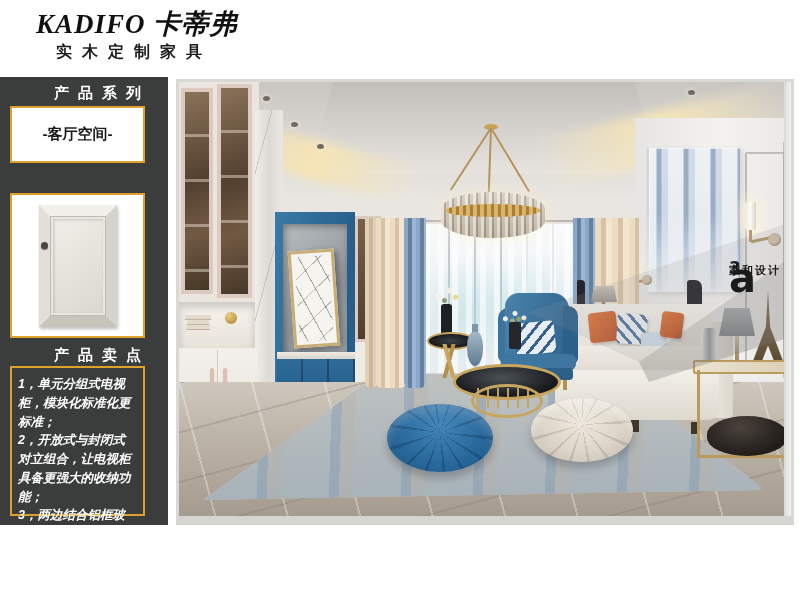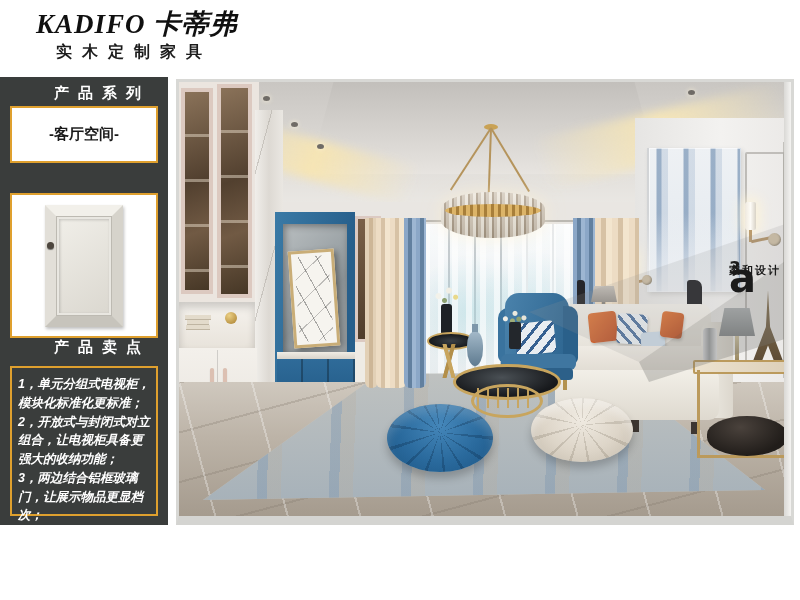--- a/index.html
+++ b/index.html
@@ -10,21 +10,21 @@
   .brand-title{position:absolute;left:36px;top:6px;font-family:"Liberation Serif",serif;
     font-size:27px;font-weight:bold;color:#101010;letter-spacing:1px;font-style:italic;}
   .brand-subtitle{position:absolute;left:56px;top:42px;font-family:"Liberation Serif",serif;
     font-size:16px;font-weight:bold;color:#1c1c1c;letter-spacing:10px;}
 
   
   .sidebar{position:absolute;left:0;top:77px;width:168px;height:448px;background:#3a3d3c;}
   .sec-label{position:absolute;left:0;width:195px;text-align:center;color:#fff;
     font-family:"Liberation Serif",serif;font-weight:bold;font-size:15px;
     letter-spacing:9px;padding-left:9px;box-sizing:border-box;}
-  .side-box{position:absolute;left:10px;width:148px;border:2px solid #dfa02e;box-sizing:border-box;}
+  .side-box{position:absolute;left:10px;width:135px;border:2px solid #dfa02e;box-sizing:border-box;}
   .box-series{top:29px;height:57px;background:#fff;display:flex;align-items:center;justify-content:center;
     color:#1a1a1a;font-weight:bold;font-size:15px;}
   .box-door{top:116px;height:145px;background:#fff;display:flex;align-items:center;justify-content:center;}
   .box-sell{top:289px;height:150px;background:transparent;padding:7px 6px;color:#fff;
     font-size:12.5px;font-weight:bold;line-height:1.5;}
   .box-sell p{margin:0;font-style:italic;}
   
   .door{width:78px;height:122px;position:relative;background:#e9e7e1;
     border:11px solid;border-color:#f2f0ea #d6d3cb #c7c4bc #e2dfd8;box-sizing:border-box;
     box-shadow:inset 0 0 0 1px #bdbab2,1px 2px 3px rgba(0,0,0,.25);}
@@ -277,21 +277,21 @@
   <div class="sec-label" style="top:7px;">产品系列</div>
   <div class="side-box box-series">
     <span>-客厅空间-</span>
   </div>
   <div class="side-box box-door">
     <div class="door" style="position:relative;">
       <div class="door-inner"></div>
       <div class="door-knob"></div>
     </div>
   </div>
-  <div class="sec-label" style="top:261px;text-align:center;">产品卖点</div>
+  <div class="sec-label" style="top:269px;text-align:center;">产品卖点</div>
   <div class="side-box box-sell">
     <p>1，单元分组式电视柜，模块化标准化更标准；</p>
     <p>2，开放式与封闭式对立组合，让电视柜具备更强大的收纳功能；</p>
     <p>3，两边结合铝框玻璃门，让展示物品更显档次；</p>
   </div>
 </div>
 
 <div class="photo">
   <div class="ceiling"></div>
   <div class="ceil-tray"></div>

